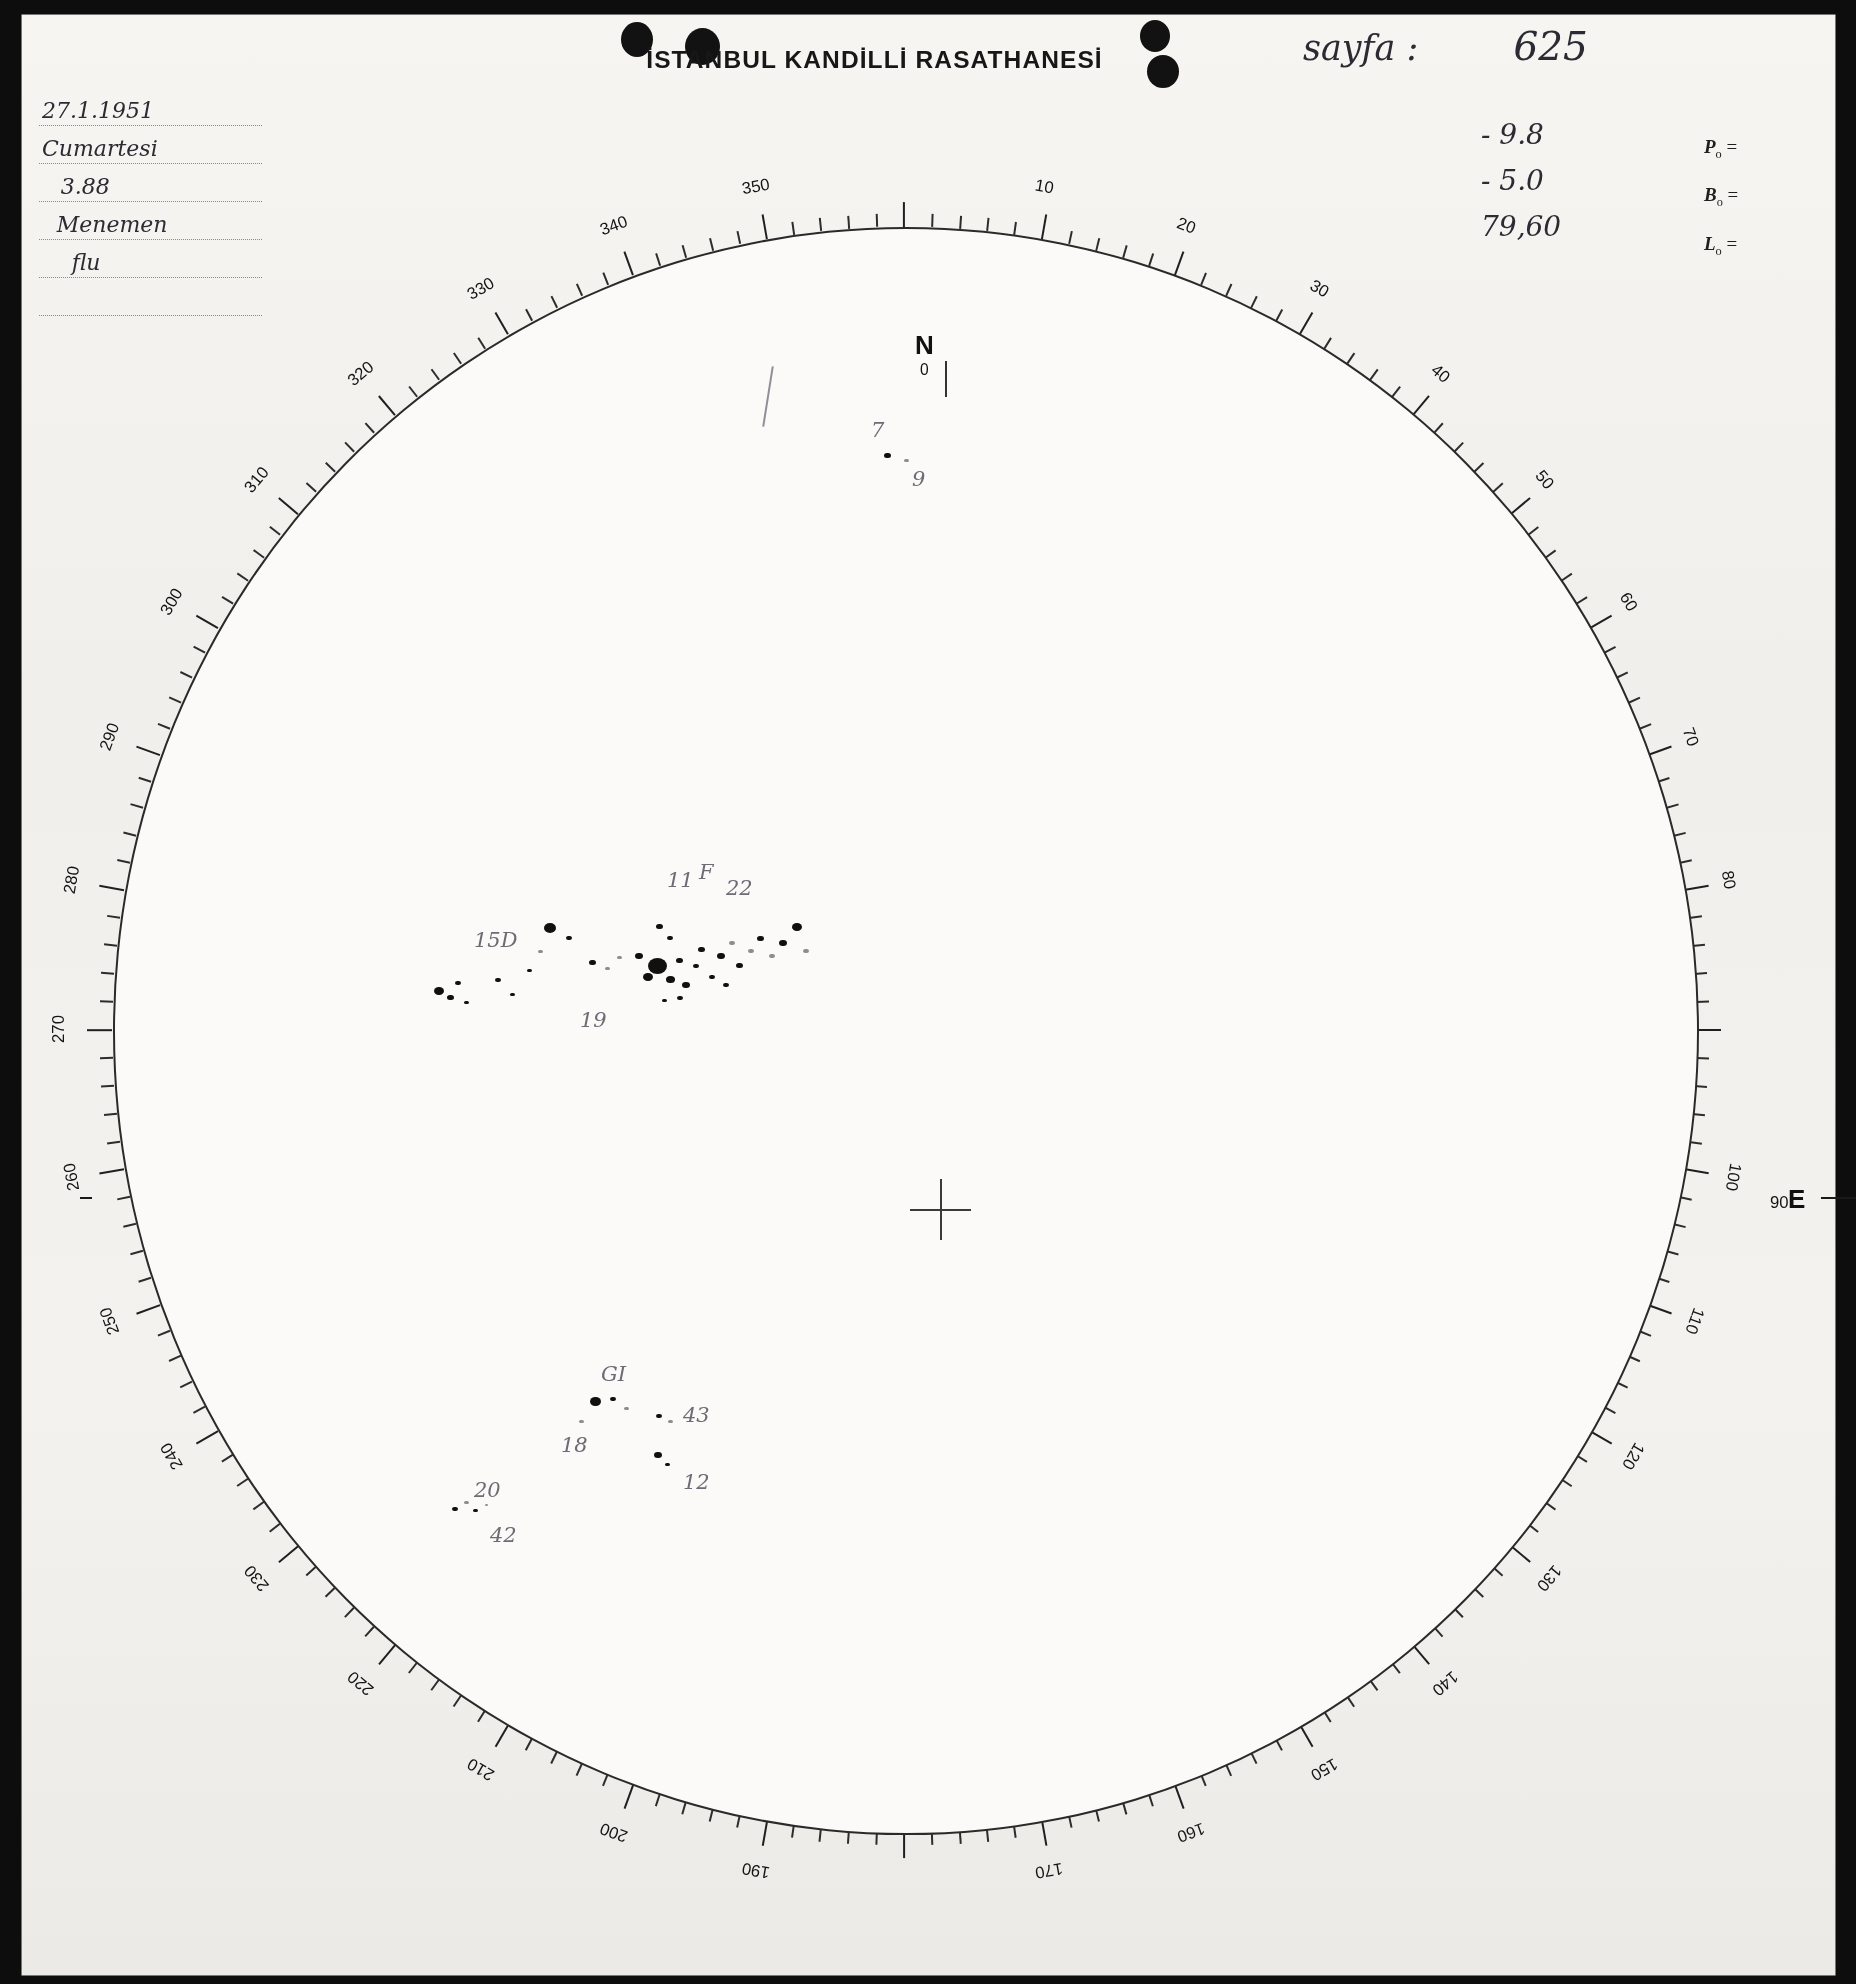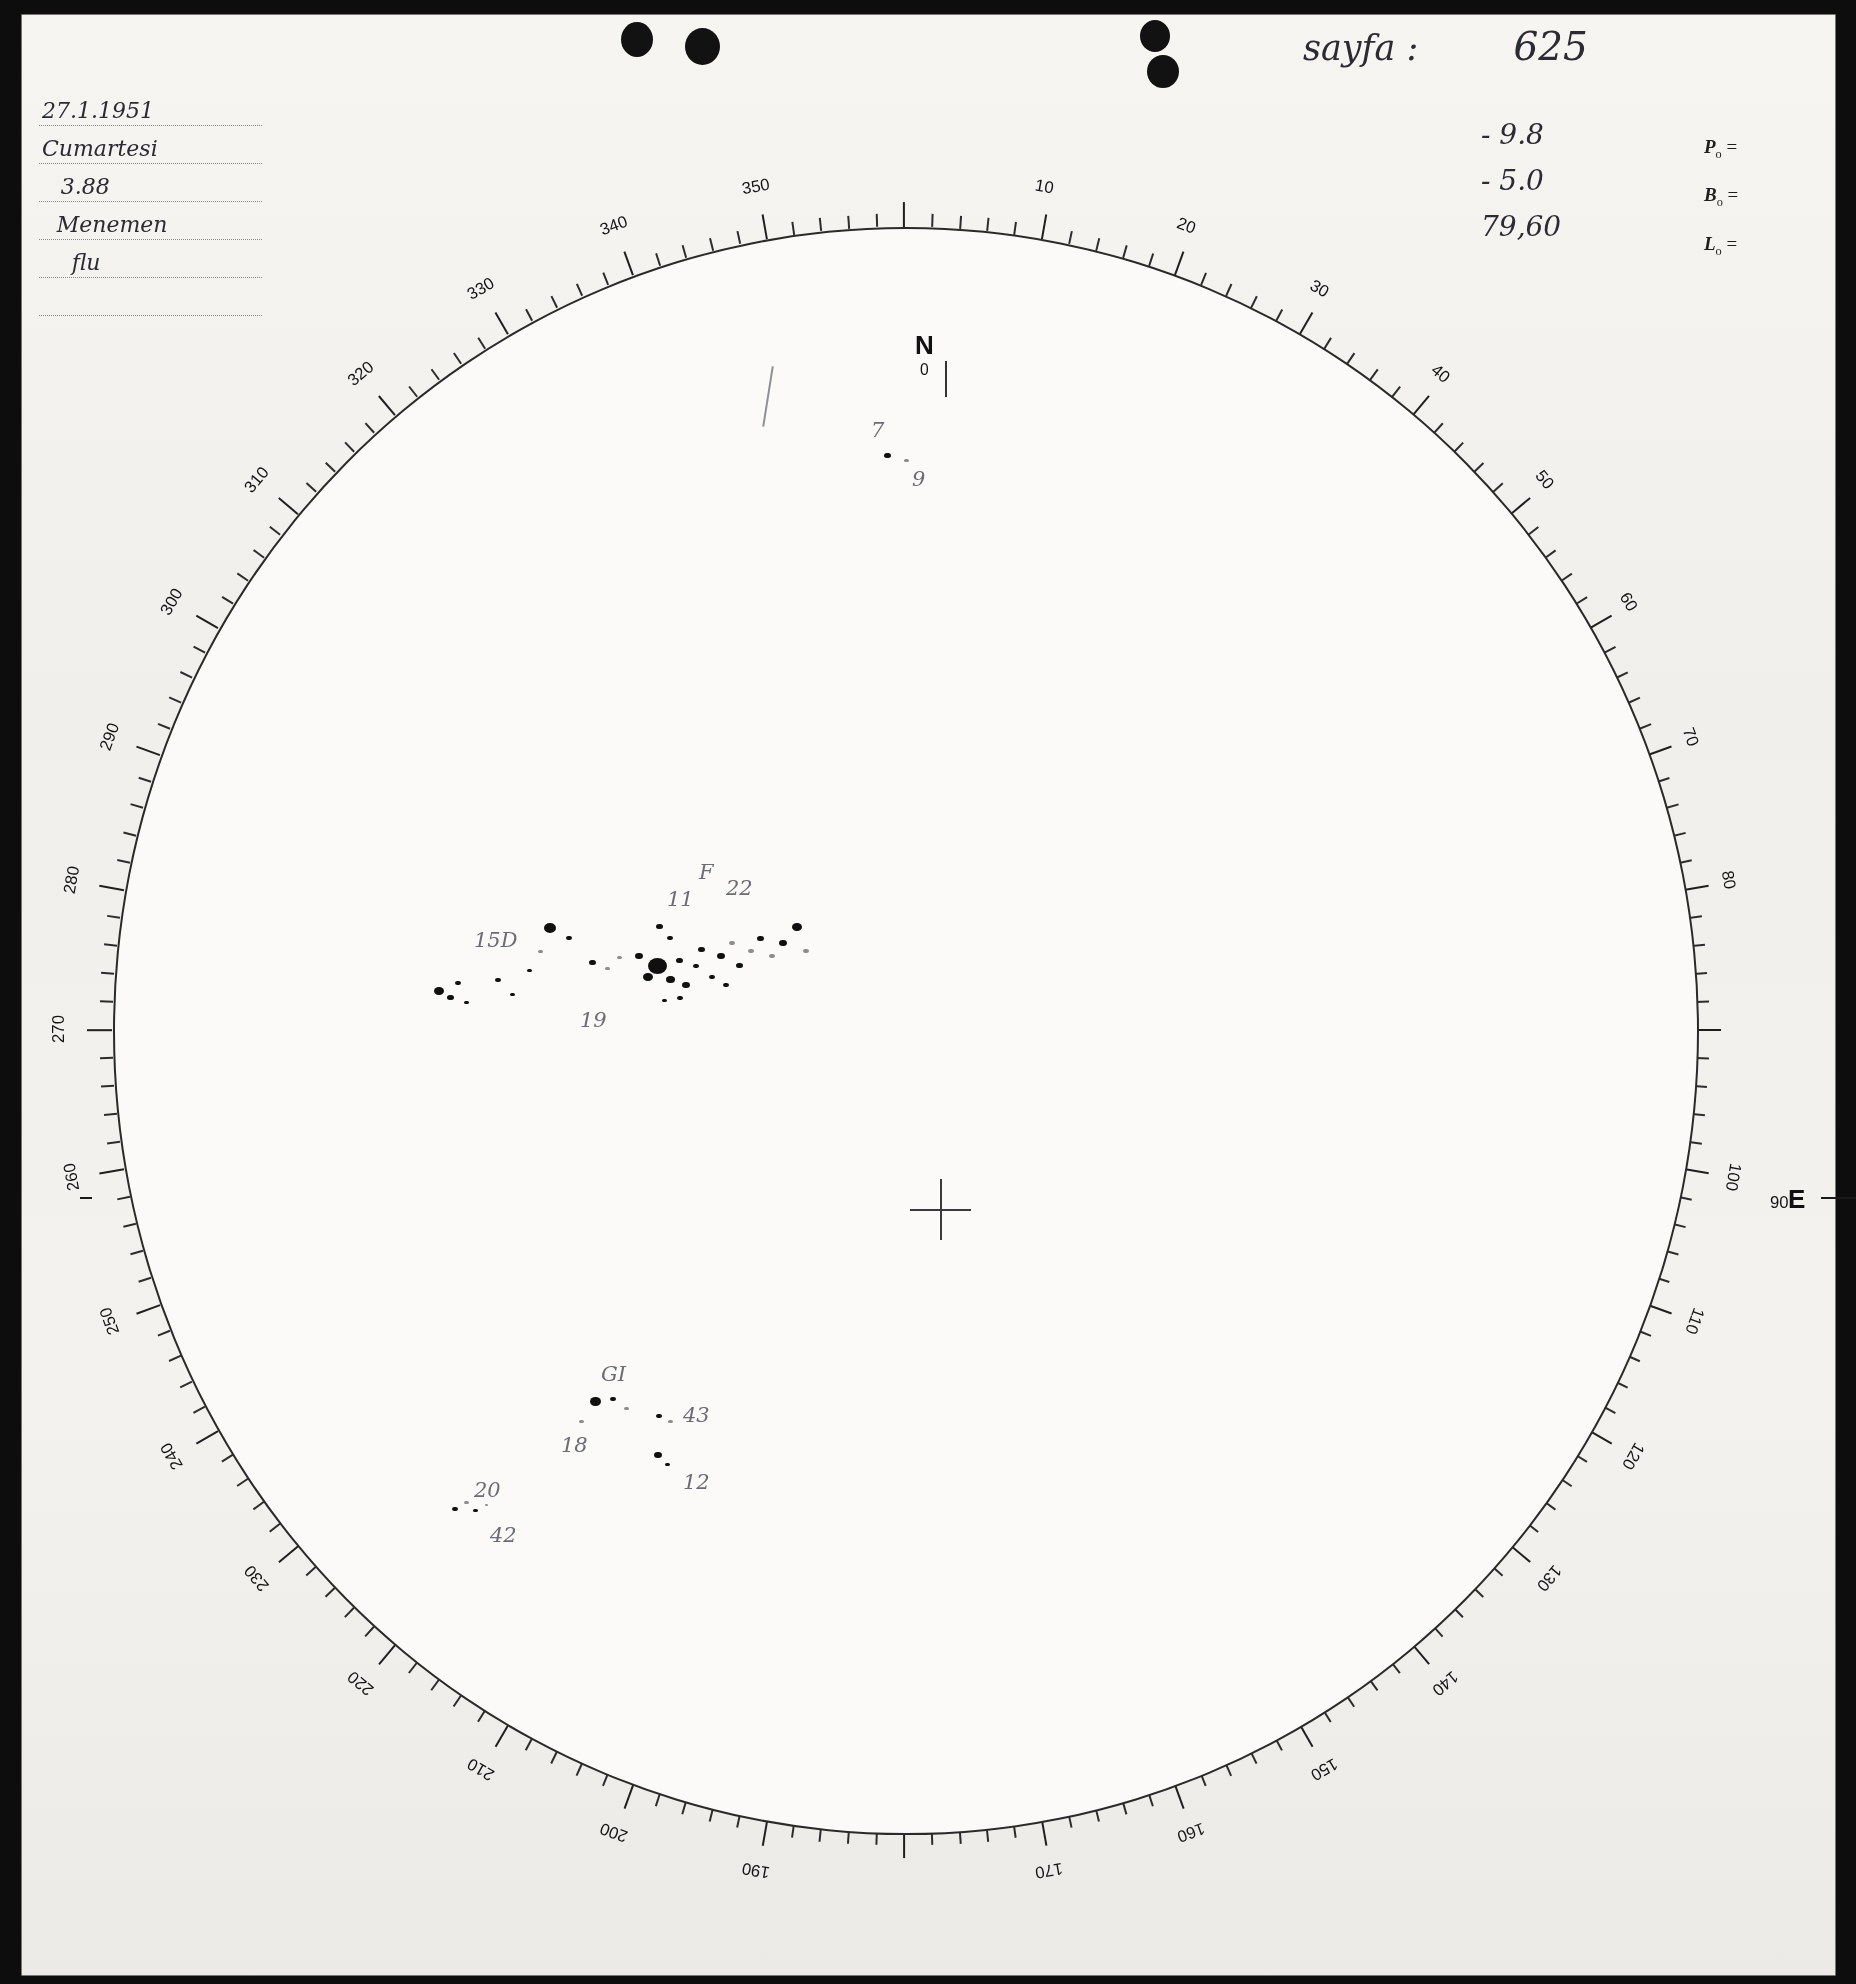--- a/index.html
+++ b/index.html
@@ -159,20 +159,21 @@
 <body>
 
 <div class="page">
   <div class="sheet">
 
     <div class="hole h1"></div>
     <div class="hole h2"></div>
     <div class="hole h3"></div>
     <div class="hole h4"></div>
 
+    <div class="lab-title">İSTANBUL KANDİLLİ RASATHANESİ</div>
 
     <div class="hdr-block">
       <div class="hdr-line">
         <span class="hand dark txt">27.1.1951</span>
         <span class="rule"></span>
       </div>
       <div class="hdr-line">
         <span class="hand dark txt">Cumartesi</span>
         <span class="rule"></span>
       </div>
@@ -495,21 +496,21 @@
           <div class="spot" style="width: 7.8px; height: 6.6px; left: 574px; top: 1253px;"></div>
           <div class="spot" style="width: 4.5px; height: 3.8px; left: 585px; top: 1264px;"></div>
           <div class="spot" style="width: 5.6px; height: 4.7px; left: 372px; top: 1308px;"></div>
           <div class="spot gray" style="width: 4.5px; height: 3.8px; left: 384px; top: 1302px;"></div>
           <div class="spot" style="width: 4.5px; height: 3.8px; left: 393px; top: 1310px;"></div>
           <div class="spot gray" style="width: 3.3px; height: 2.8px; left: 405px; top: 1305px;"></div>
         </div>
       <div class="spot-labels">
           <div class="slabel" style="left: 394px; top: 729px;">15D</div>
           <div class="slabel" style="left: 500px; top: 809px;">19</div>
-          <div class="slabel" style="left: 587px; top: 688px;">11</div>
+          <div class="slabel" style="left: 587px; top: 669px;">11</div>
           <div class="slabel" style="left: 646px; top: 677px;">22</div>
           <div class="slabel" style="left: 619px; top: 661px;">F</div>
           <div class="slabel" style="left: 791px; top: 219px;">7</div>
           <div class="slabel" style="left: 832px; top: 268px;">9</div>
           <div class="slabel" style="left: 521px; top: 1163px;">GI</div>
           <div class="slabel" style="left: 481px; top: 1234px;">18</div>
           <div class="slabel" style="left: 603px; top: 1204px;">43</div>
           <div class="slabel" style="left: 603px; top: 1271px;">12</div>
           <div class="slabel" style="left: 394px; top: 1279px;">20</div>
           <div class="slabel" style="left: 410px; top: 1324px;">42</div>

